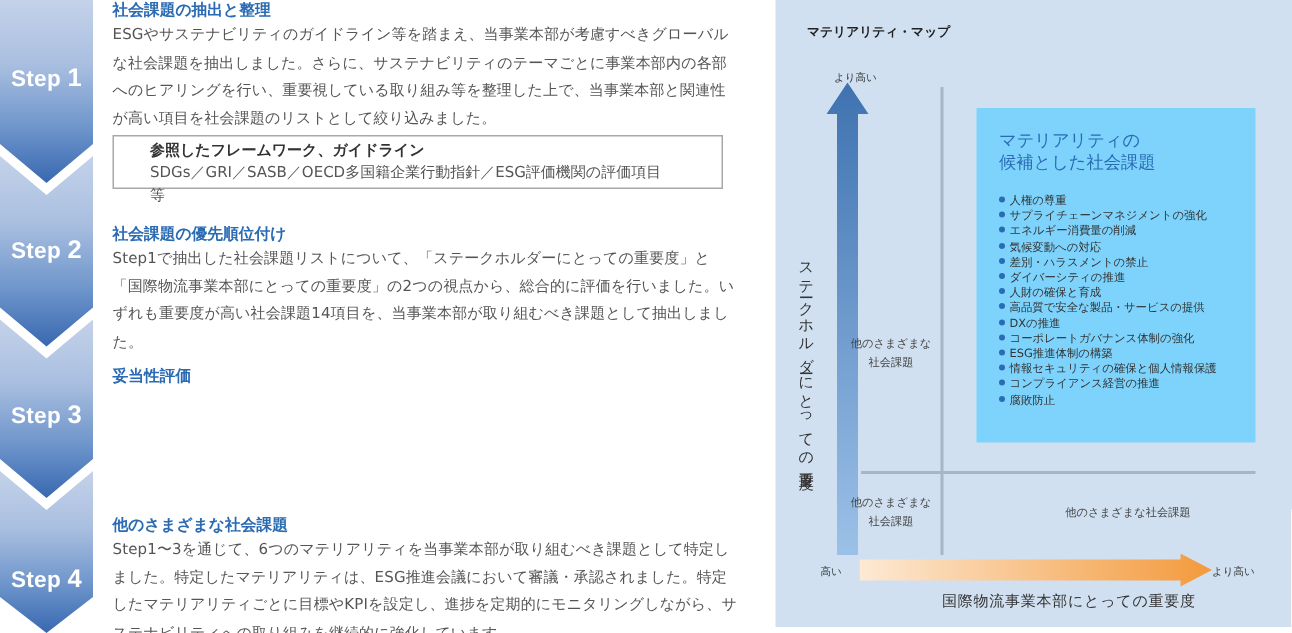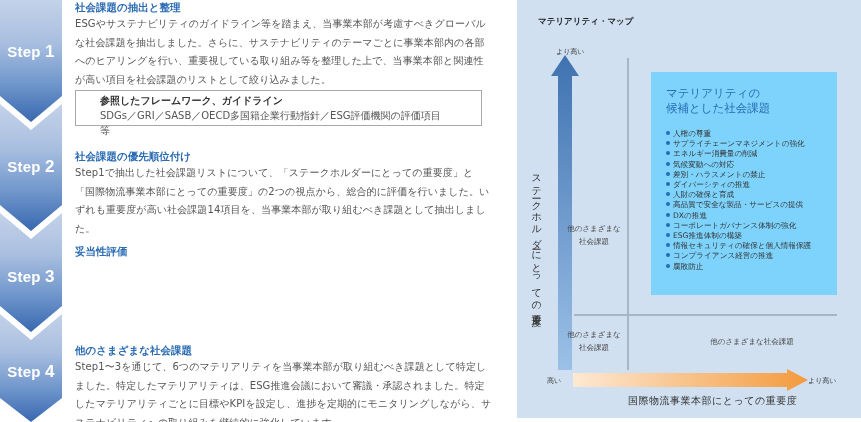--- a/index.html
+++ b/index.html
@@ -92,21 +92,21 @@
     <span class="num">1</span>
   </div>
   <div class="step-label" style="top:157px">
     <span>Step</span>
     <span class="num">2</span>
   </div>
   <div class="step-label" style="top:267px">
     <span>Step</span>
     <span class="num">3</span>
   </div>
-  <div class="step-label" style="top:362px">
+  <div class="step-label" style="top:376px">
     <span>Step</span>
     <span class="num">4</span>
   </div>
 </div>
 
 <div class="step-block" style="top:0px">
   <div class="step-title">社会課題の抽出と整理</div>
   <div class="step-body">ESGやサステナビリティのガイドライン等を踏まえ、当事業本部が考慮すべきグローバルな社会課題を抽出しました。さらに、サステナビリティのテーマごとに事業本部内の各部へのヒアリングを行い、重要視している取り組み等を整理した上で、当事業本部と関連性が高い項目を社会課題のリストとして絞り込みました。</div>
 </div>
 <div class="ref-box">

